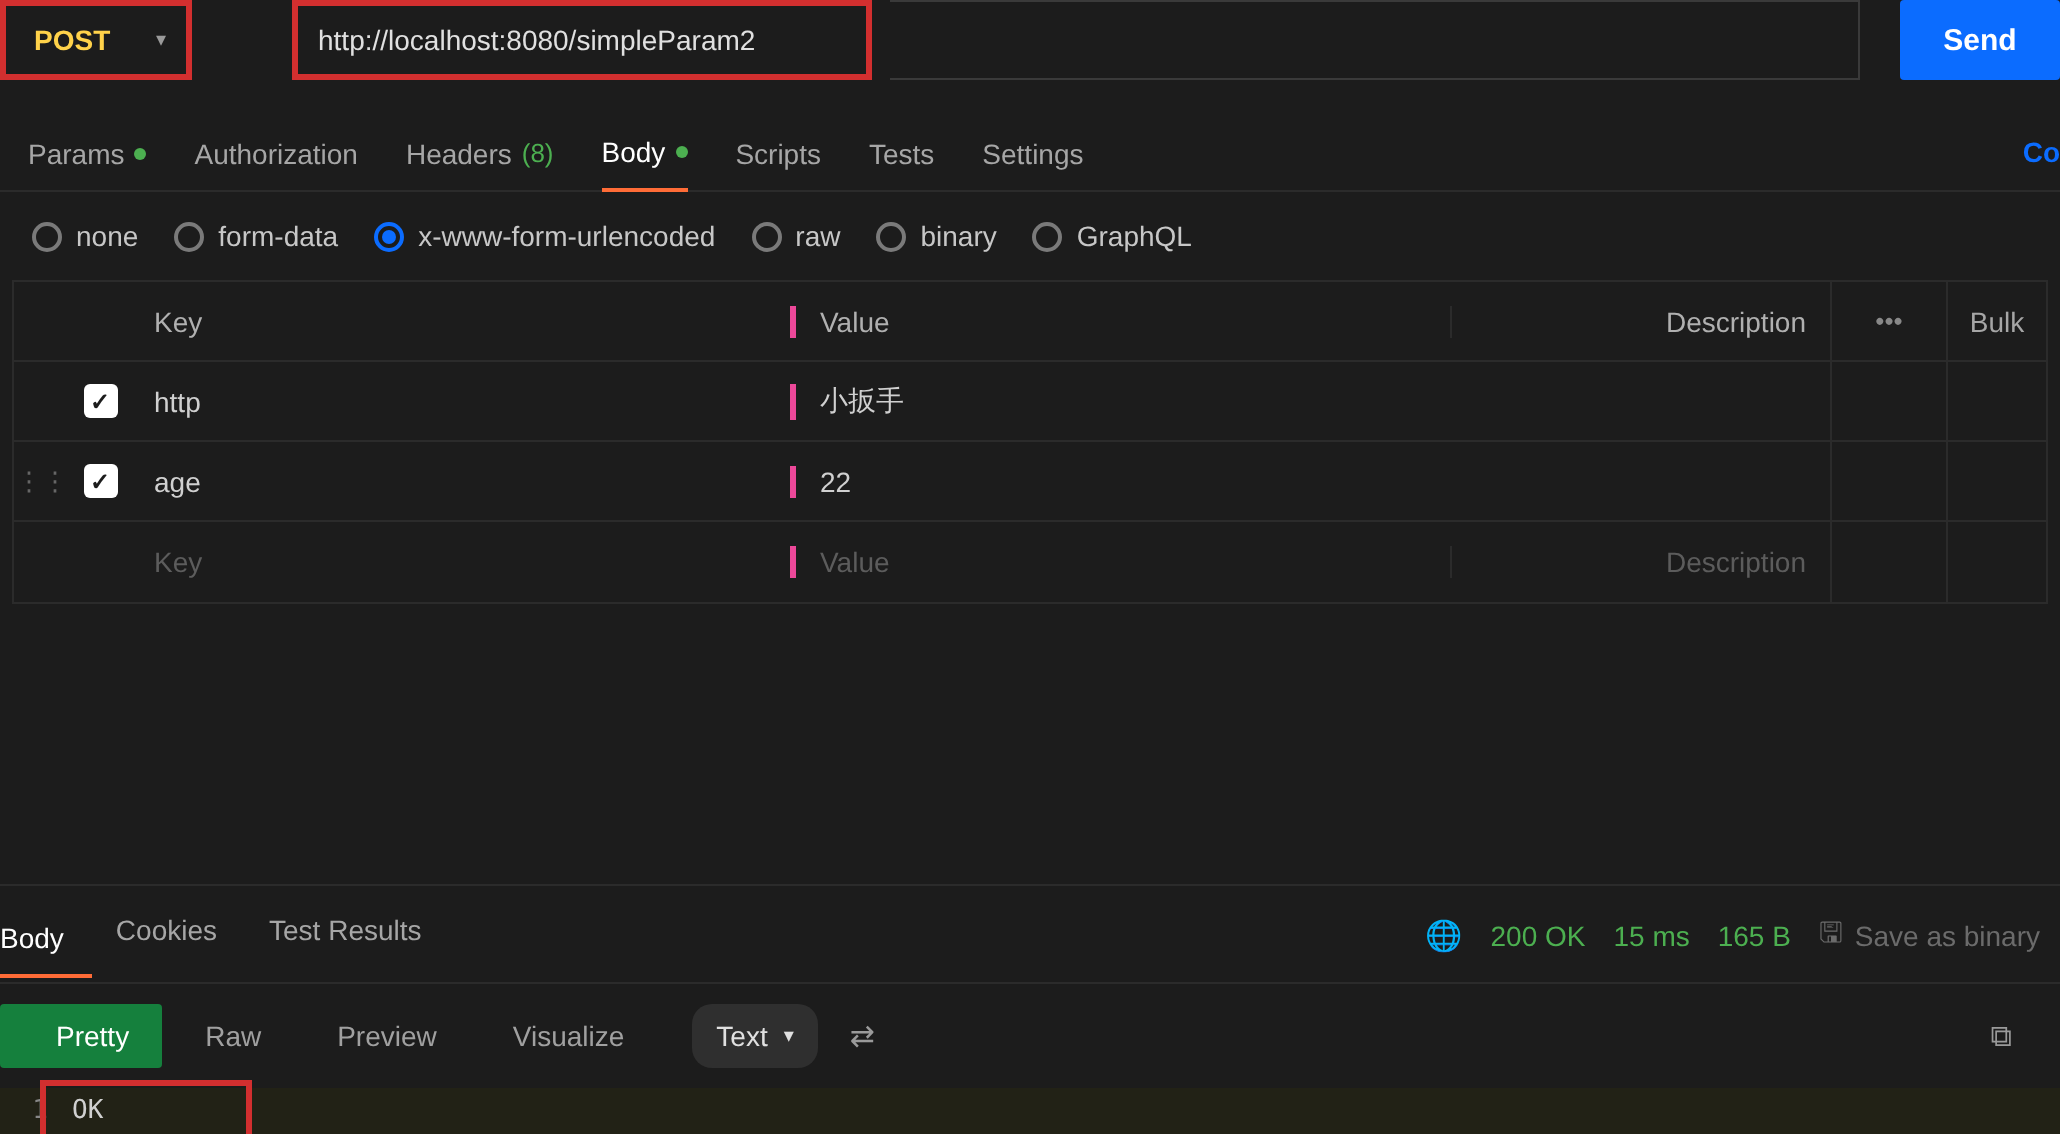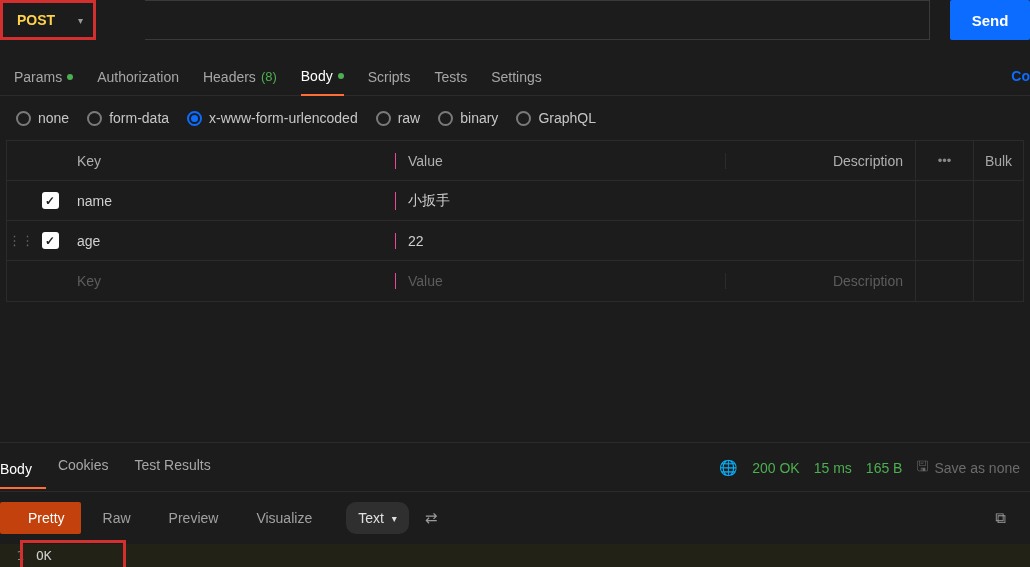--- a/index.html
+++ b/index.html
@@ -140,21 +140,21 @@
     border-bottom: 1px solid #2b2b2b;
     height: 40px;
     align-items: center;
   }
   .kvrow:last-child { border-bottom: none; }
   .kv-handle {
     width: 28px; text-align: center; color: #666; font-size: 13px;
   }
   .kv-check { width: 30px; text-align: center; }
   .kv-key { width: 330px; padding: 0 12px; }
-  .kv-val { width: 330px; padding: 0 12px; border-left: 1px solid #ec4899; }
+  .kv-val { width: 330px; padding: 0 12px; border-left: 3px solid #ec4899; }
   .kv-desc { flex: 1; padding: 0 12px; border-left: 1px solid #2b2b2b; text-align: right; }
   .kv-actions {
     width: 58px; display: flex; gap: 10px;
     justify-content: center; color: #888; font-size: 13px;
     border-left: 1px solid #2b2b2b; height: 100%; align-items: center;
   }
   .kv-bulk {
     width: 50px; color: #a6a6a6; text-align: center;
     border-left: 1px solid #2b2b2b; height: 100%;
     display: flex; align-items: center; justify-content: center;
@@ -218,21 +218,21 @@
     padding: 10px 10px 10px 0;
     gap: 6px;
   }
   .view-tab {
     padding: 8px 16px;
     color: #a0a0a0;
     cursor: pointer;
     border-radius: 2px;
   }
   .view-tab.active {
-    background: #c2410c;
+    background: #15803d;
     color: #fff;
     padding-left: 28px;
   }
   .format-select {
     background: #2f2f2f;
     color: #e0e0e0;
     padding: 8px 12px;
     border-radius: 10px;
     display: flex;
     align-items: center;
@@ -267,20 +267,23 @@
 </style>
 </head>
 <body>
 
 <div class="request-bar">
   <div class="method-box">
     <span class="method-label">POST</span>
     <span class="method-chevron">▾</span>
   </div>
   <div class="spacer-after-method"></div>
+  <div class="url-box">
+    <span class="url-text">http://localhost:8080/simpleParam2</span>
+  </div>
   <div class="url-remainder"></div>
   <button class="send-btn">Send</button>
 </div>
 
 <div class="req-tabs">
   <div class="req-tab">
     <span>Params</span>
     <span class="dot-green"></span>
   </div>
   <div class="req-tab">Authorization</div>
@@ -332,21 +335,21 @@
     <div class="kv-key">Key</div>
     <div class="kv-val">Value</div>
     <div class="kv-desc">Description</div>
     <div class="kv-actions">•••</div>
     <div class="kv-bulk">Bulk</div>
   </div>
 
   <div class="kvrow">
     <div class="kv-handle"></div>
     <div class="kv-check"><span class="chk">✓</span></div>
-    <div class="kv-key">name</div>
+    <div class="kv-key">http</div>
     <div class="kv-val">小扳手</div>
     <div class="kv-desc"></div>
     <div class="kv-actions"></div>
     <div class="kv-bulk"></div>
   </div>
 
   <div class="kvrow">
     <div class="kv-handle">⋮⋮</div>
     <div class="kv-check"><span class="chk">✓</span></div>
     <div class="kv-key">age</div>
@@ -373,21 +376,21 @@
     <div class="resp-tab">Cookies</div>
     <div class="resp-tab">Test Results</div>
 
     <div class="resp-meta">
       <span class="globe">🌐</span>
       <span class="status-ok">200 OK</span>
       <span class="status-ok">15 ms</span>
       <span class="status-ok">165 B</span>
       <span class="save-example">
         <span class="floppy">🖫</span>
-        <span>Save as none</span>
+        <span>Save as binary</span>
       </span>
     </div>
   </div>
 
   <div class="resp-toolbar">
     <div class="view-tab active">Pretty</div>
     <div class="view-tab">Raw</div>
     <div class="view-tab">Preview</div>
     <div class="view-tab">Visualize</div>
     <div class="format-select">

